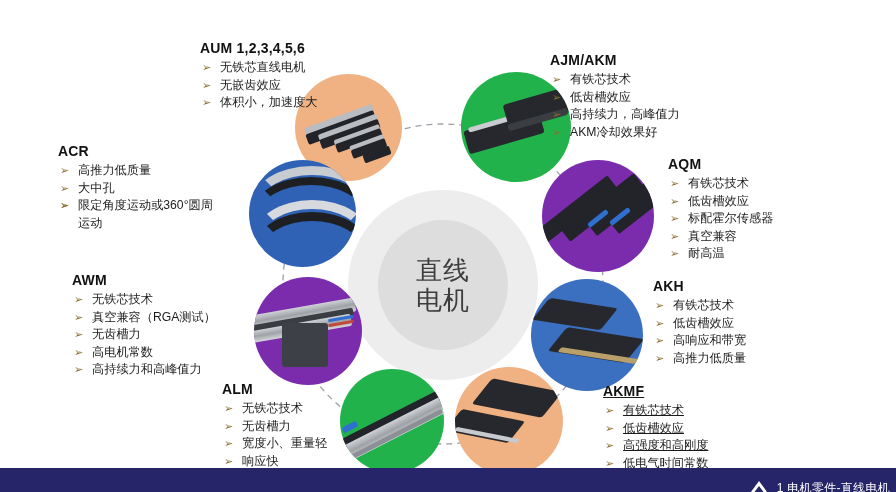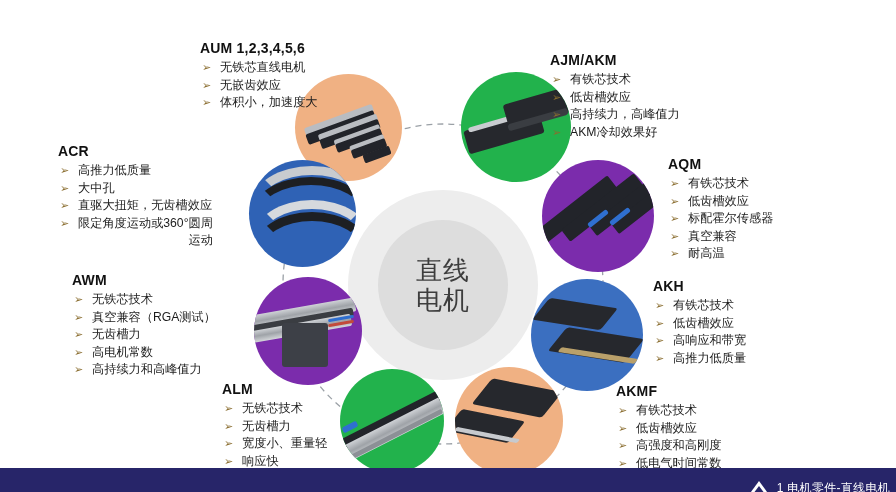--- a/index.html
+++ b/index.html
@@ -39,21 +39,21 @@
   }
   .blk ul{margin:0;padding:0;list-style:none;}
   .blk li{
     font-size:12.2px;line-height:17.5px;color:#1c1c1c;
     padding-left:20px;position:relative;white-space:nowrap;
   }
   .blk li .arw{
     position:absolute;left:2px;top:0;color:#8a6d2f;font-size:11px;
     font-family:"DejaVu Sans",sans-serif;
   }
-  .blk li.cont{padding-left:20px;text-align:right;}
+  .blk li.cont{padding-left:20px;}
 
   
   .footer{
     position:absolute;left:0;right:0;bottom:0;height:24px;background:#272569;
   }
   .foot-inner{
     position:absolute;right:6px;top:0;height:24px;display:flex;align-items:center;gap:7px;margin-top:8px;
   }
   .foot-tri{
     width:0;height:0;border-left:11px solid transparent;border-right:11px solid transparent;
@@ -201,21 +201,21 @@
   <div class="blk" style="left:653px;top:278px;">
     <h3>AKH</h3>
     <ul>
       <li><span class="arw">➢</span><span>有铁芯技术</span></li>
       <li><span class="arw">➢</span><span>低齿槽效应</span></li>
       <li><span class="arw">➢</span><span>高响应和带宽</span></li>
       <li><span class="arw">➢</span><span>高推力低质量</span></li>
     </ul>
   </div>
 
-  <div class="blk" style="left:616px;top:383px;">
+  <div class="blk" style="left:603px;top:383px;text-decoration:underline;">
     <h3>AKMF</h3>
     <ul>
       <li><span class="arw">➢</span><span>有铁芯技术</span></li>
       <li><span class="arw">➢</span><span>低齿槽效应</span></li>
       <li><span class="arw">➢</span><span>高强度和高刚度</span></li>
       <li><span class="arw">➢</span><span>低电气时间常数</span></li>
     </ul>
   </div>
 
   <div class="blk" style="left:222px;top:381px;">
@@ -237,21 +237,21 @@
       <li><span class="arw">➢</span><span>高电机常数</span></li>
       <li><span class="arw">➢</span><span>高持续力和高峰值力</span></li>
     </ul>
   </div>
 
   <div class="blk" style="left:58px;top:143px;">
     <h3>ACR</h3>
     <ul>
       <li><span class="arw">➢</span><span>高推力低质量</span></li>
       <li><span class="arw">➢</span><span>大中孔</span></li>
-      <li><span class="arw">➢</span><span>直驱大扭矩，无齿槽效应</span></li>
+      <li><span class="arw">➢</span></li>
       <li><span class="arw">➢</span><span>限定角度运动或360°圆周</span></li>
       <li class="cont"><span>运动</span></li>
     </ul>
   </div>
 
   <div class="footer">
     <div class="foot-inner">
       <div class="foot-tri"></div>
       <div class="foot-txt">1 电机零件-直线电机</div>
     </div>

